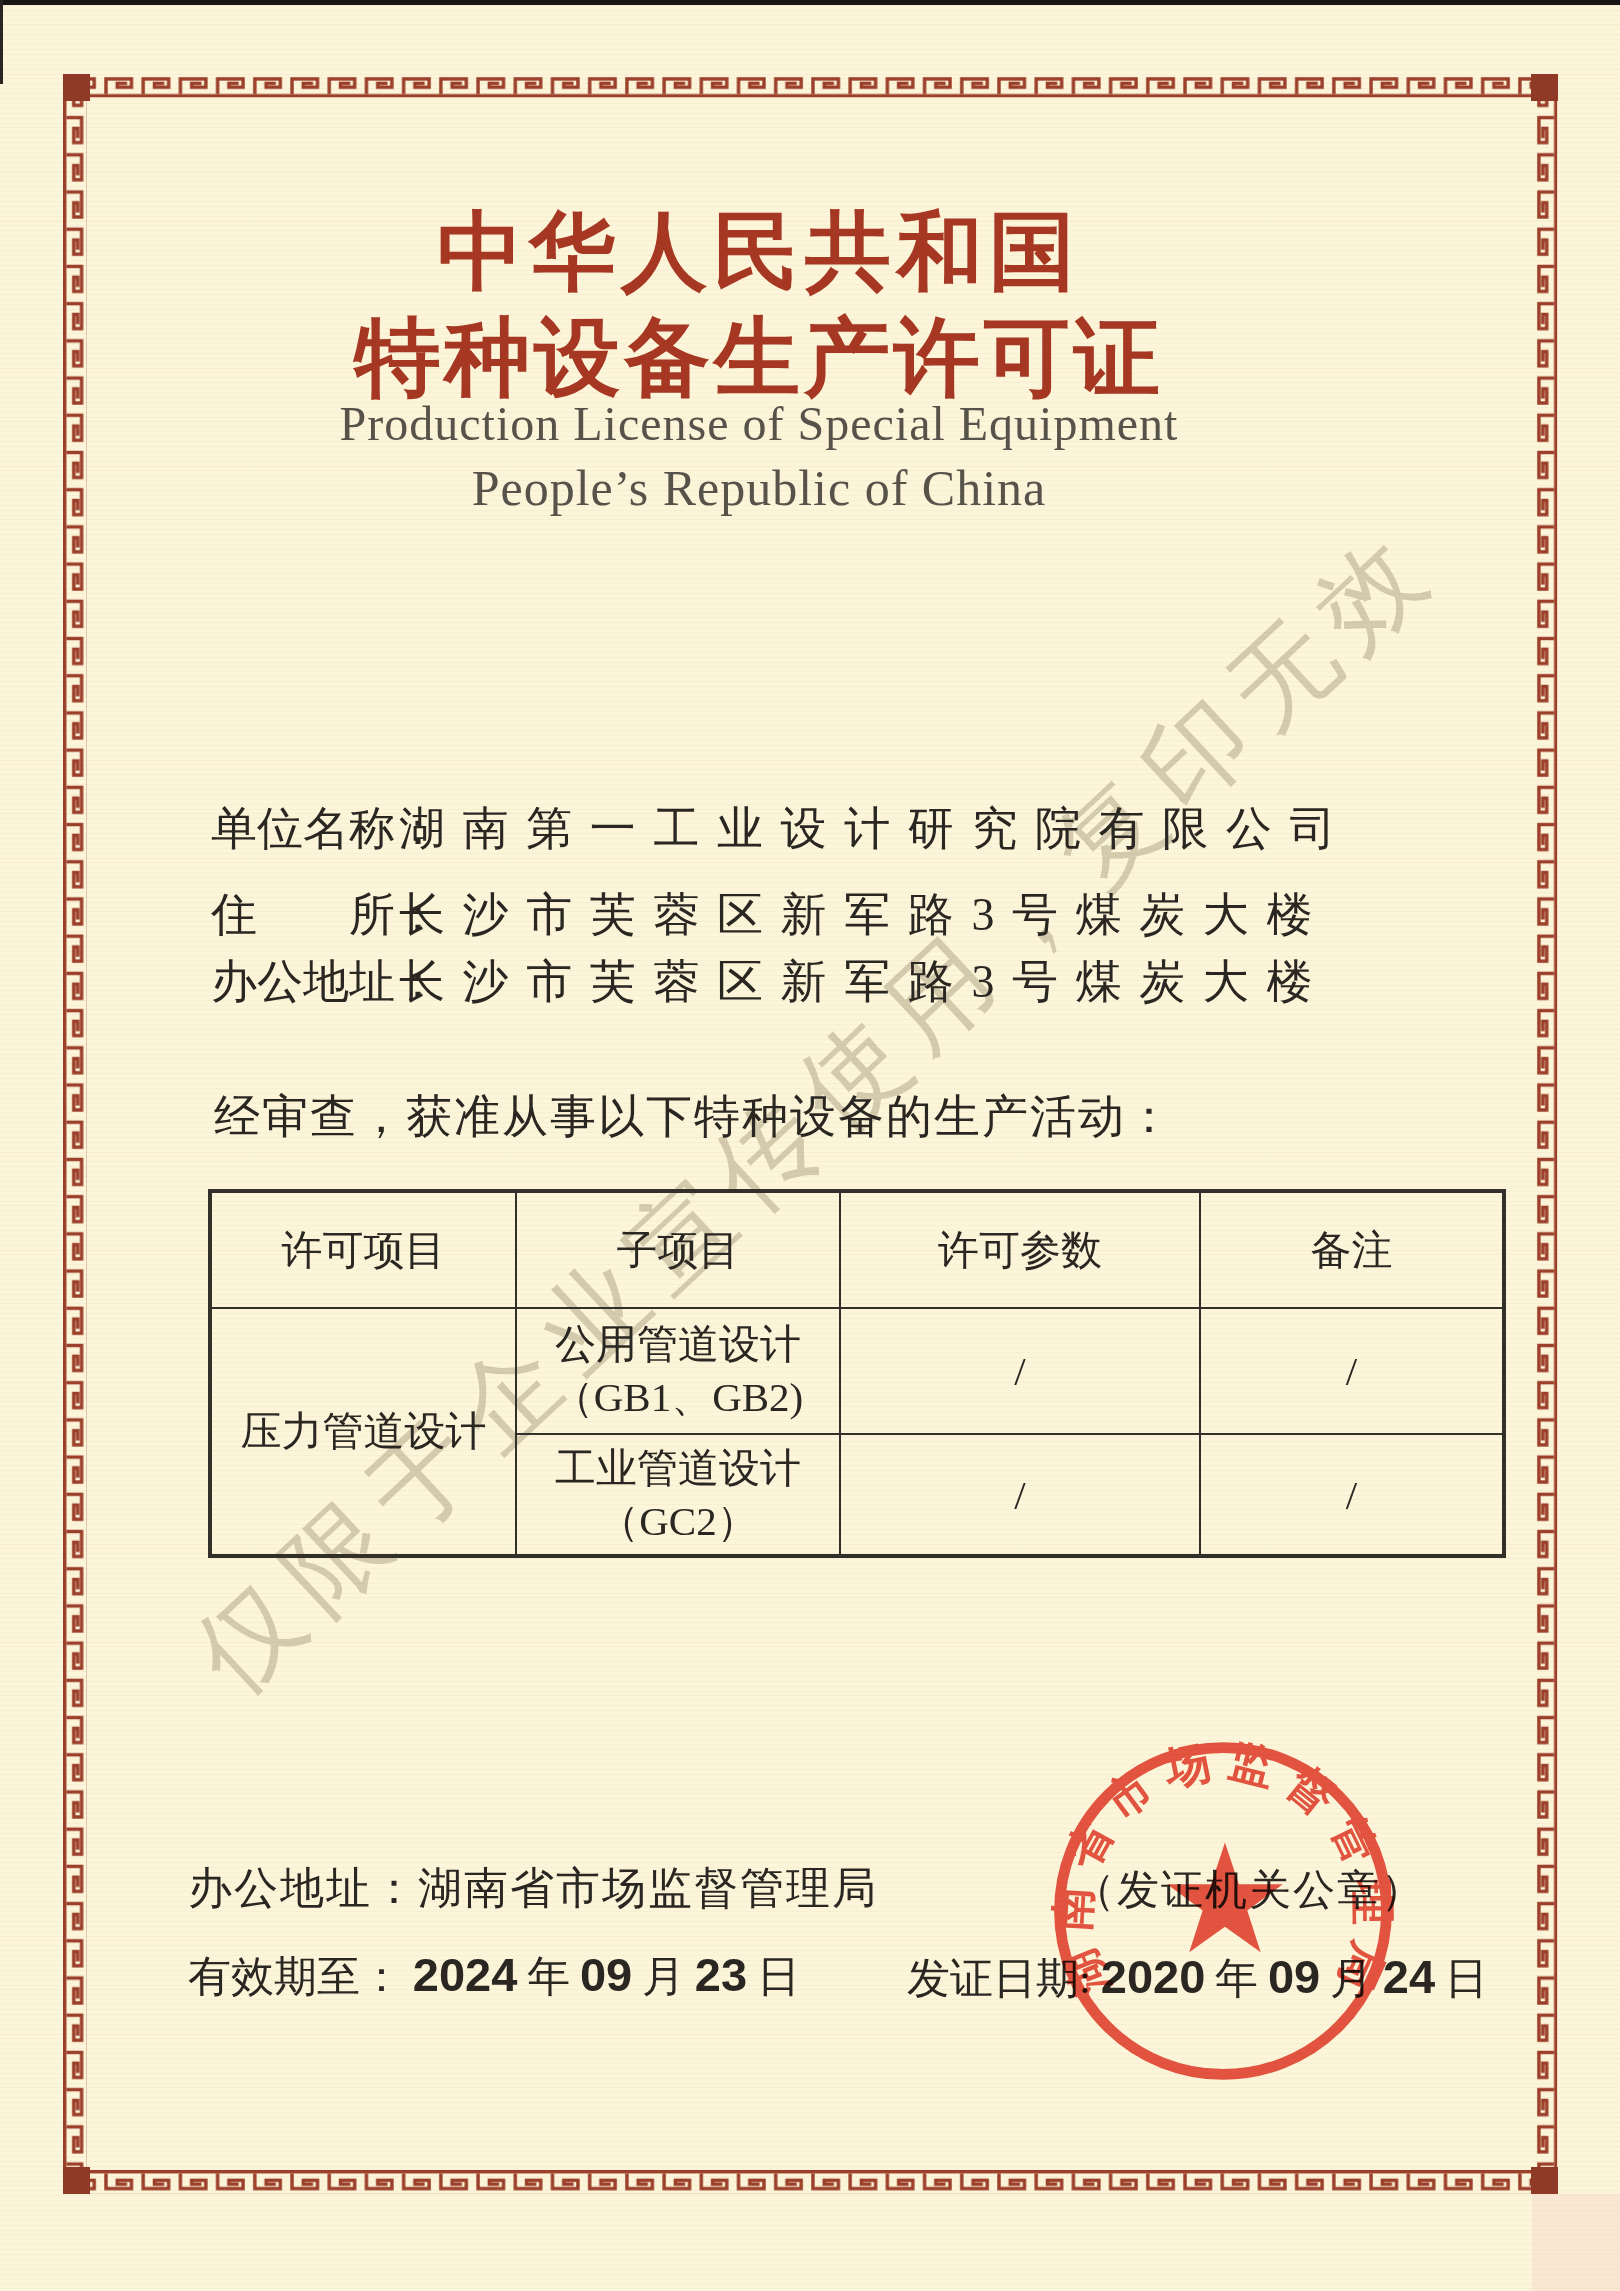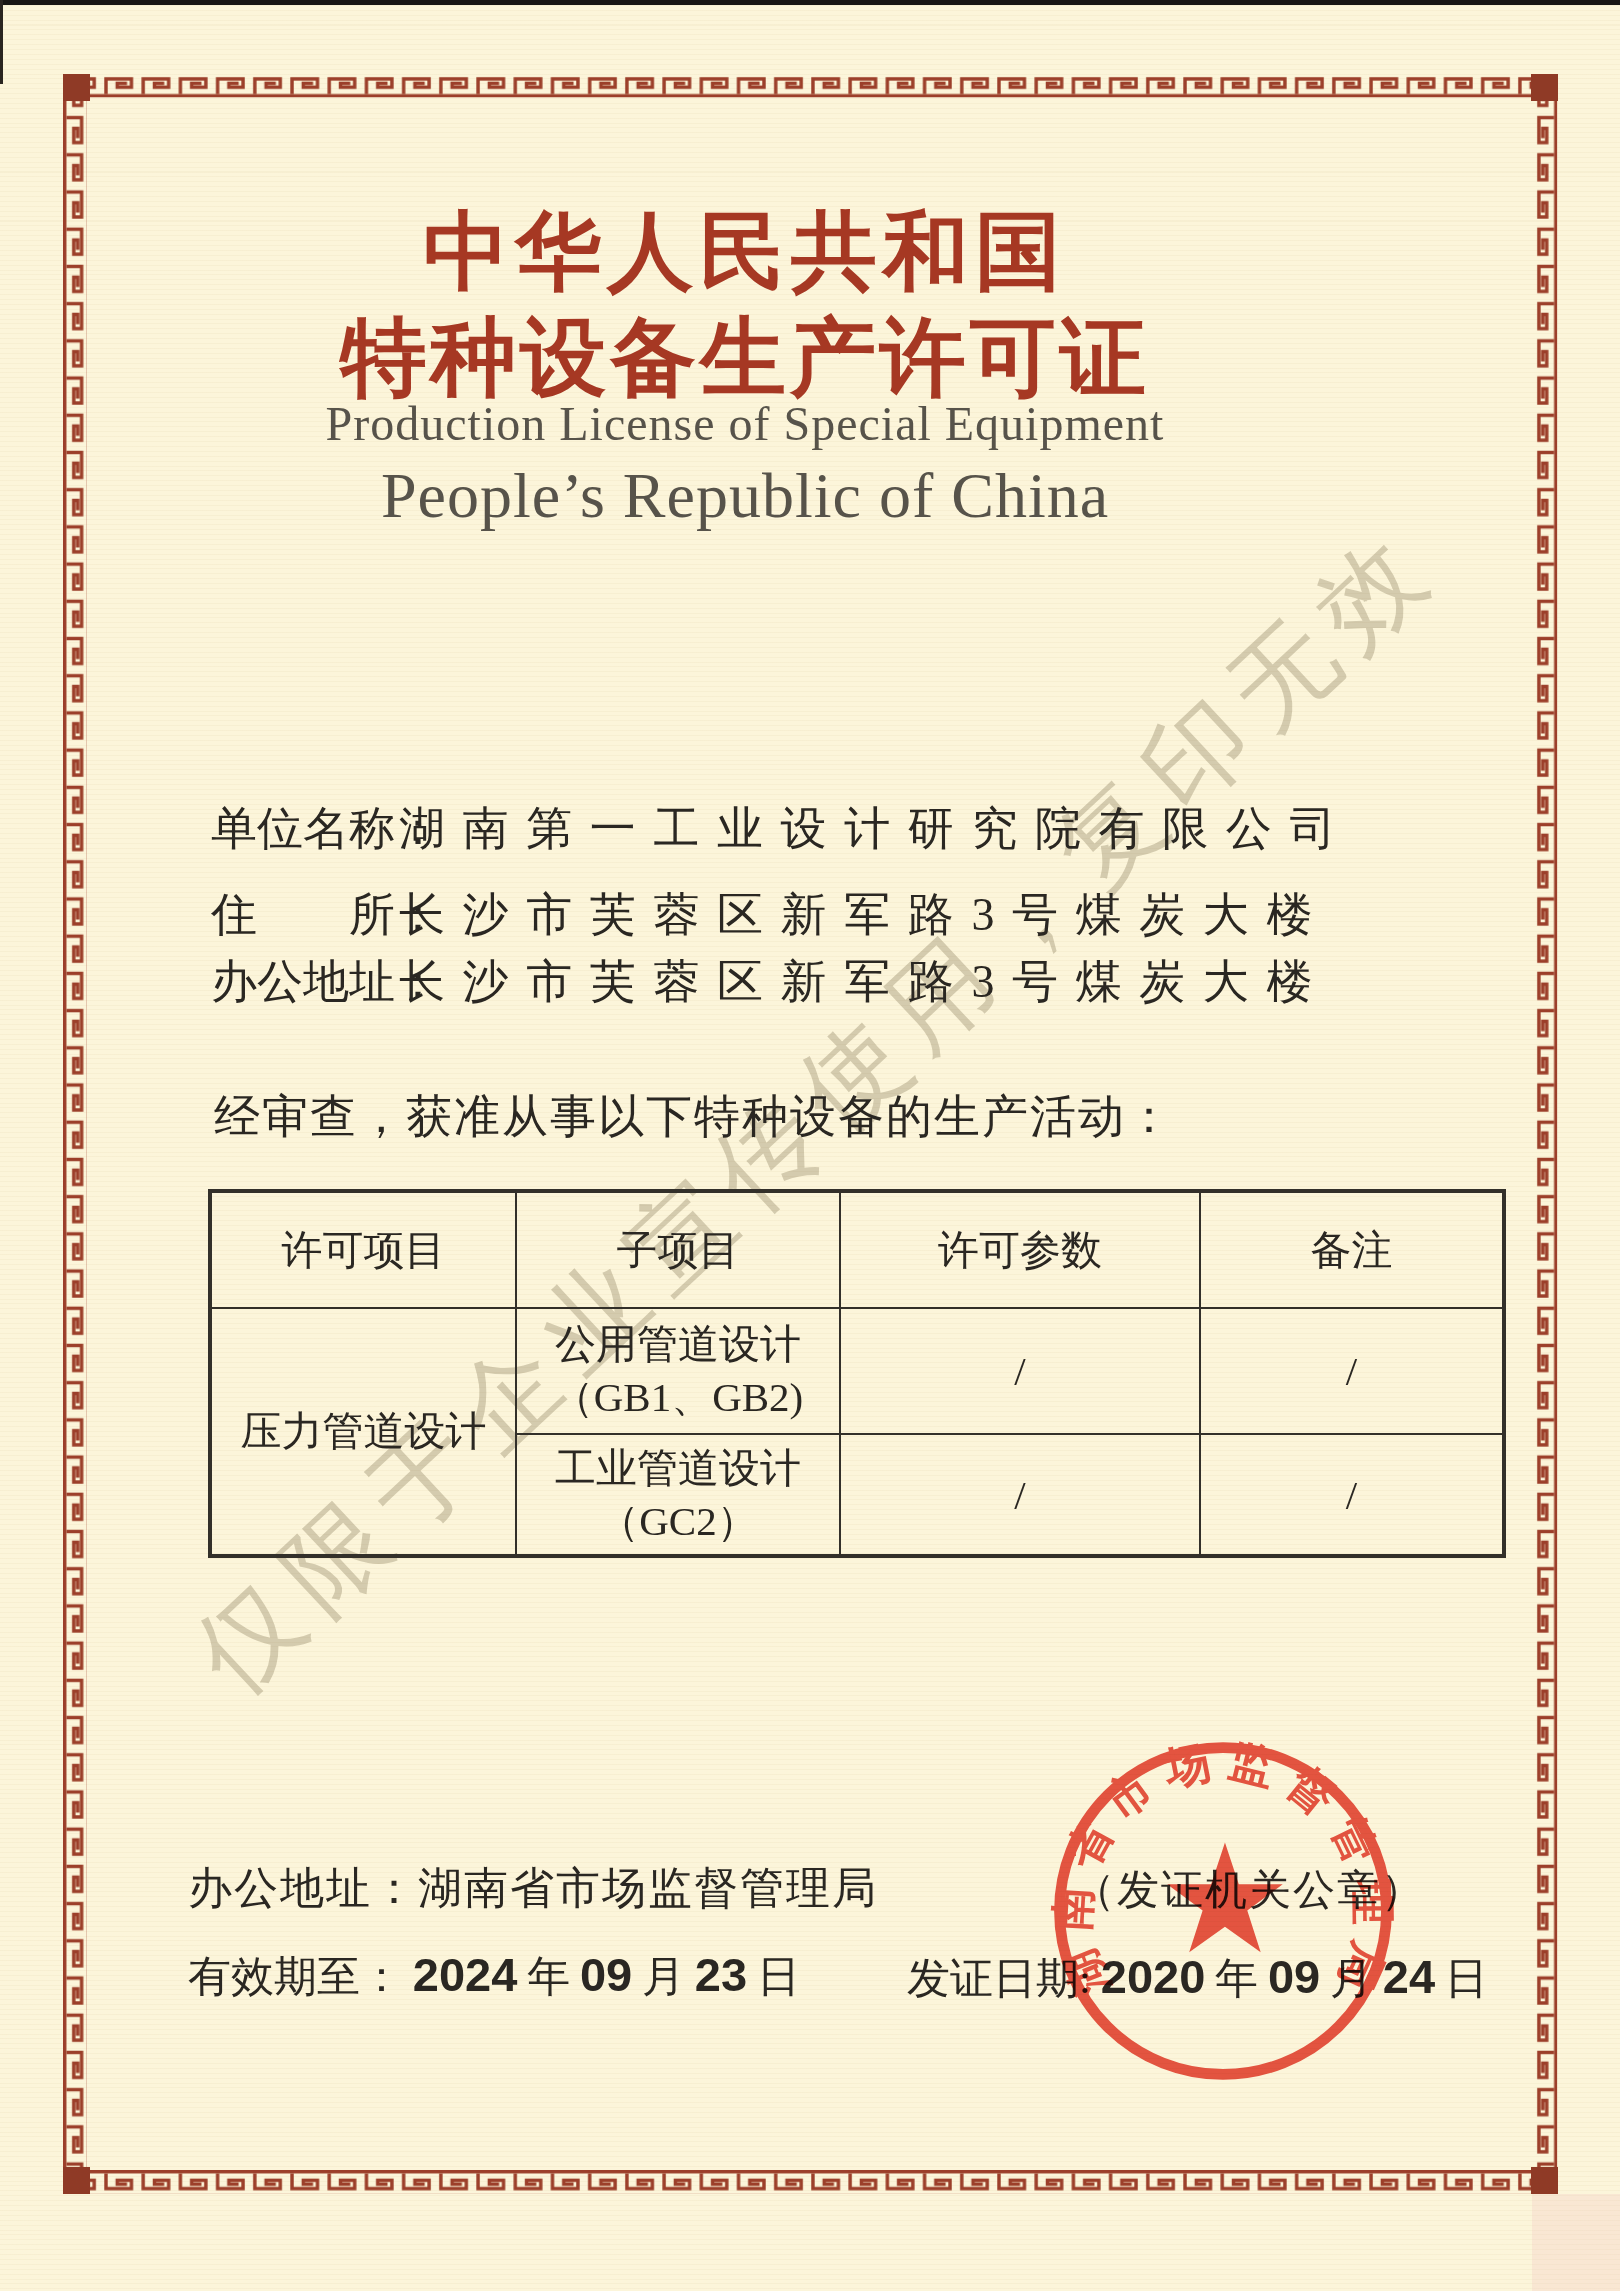--- a/index.html
+++ b/index.html
@@ -15,25 +15,25 @@
       var(--paper);
     font-family:"Liberation Serif","DejaVu Serif",serif;
     color:var(--text-black);
   }
   .abs{position:absolute;}
   .scan-top{left:0;top:0;width:1620px;height:4.9px;background:#181614;}
   .scan-left{left:0;top:0;width:2.9px;height:84px;background:#2a2520;}
   .scan-corner{right:0;bottom:0;width:88px;height:98px;background:rgba(240,190,190,0.25);}
 
   
-  .centerline{left:0;width:1490px;text-align:center;white-space:nowrap;}
+  .centerline{left:14px;width:1490px;text-align:center;white-space:nowrap;}
   .title1{top:194px;font-size:86px;font-weight:700;letter-spacing:5.9px;color:var(--title-red);}
   .title2{top:300px;font-size:86px;font-weight:700;letter-spacing:3.9px;color:var(--title-red);}
   .eng1{top:396px;font-size:48px;color:var(--english-gray);letter-spacing:1px;}
-  .eng2{top:459px;font-size:64px;color:var(--english-gray);letter-spacing:1px;}
+  .eng2{top:459px;font-size:50px;color:var(--english-gray);letter-spacing:1px;}
   .license-no{top:667px;right:152px;font-size:44px;white-space:nowrap;}
   .license-no .num{font-family:"DejaVu Serif","Liberation Serif",serif;letter-spacing:4.9px;}
 
   .field{left:211px;white-space:nowrap;font-size:46px;}
   .field .lab{display:inline-block;width:188px;}
   .field .val{letter-spacing:17.6px;}
   .f1{top:798px;} .f2{top:884px;} .f3{top:951px;}
 
   .statement{left:214px;top:1086px;font-size:46px;letter-spacing:2px;white-space:nowrap;}
 

